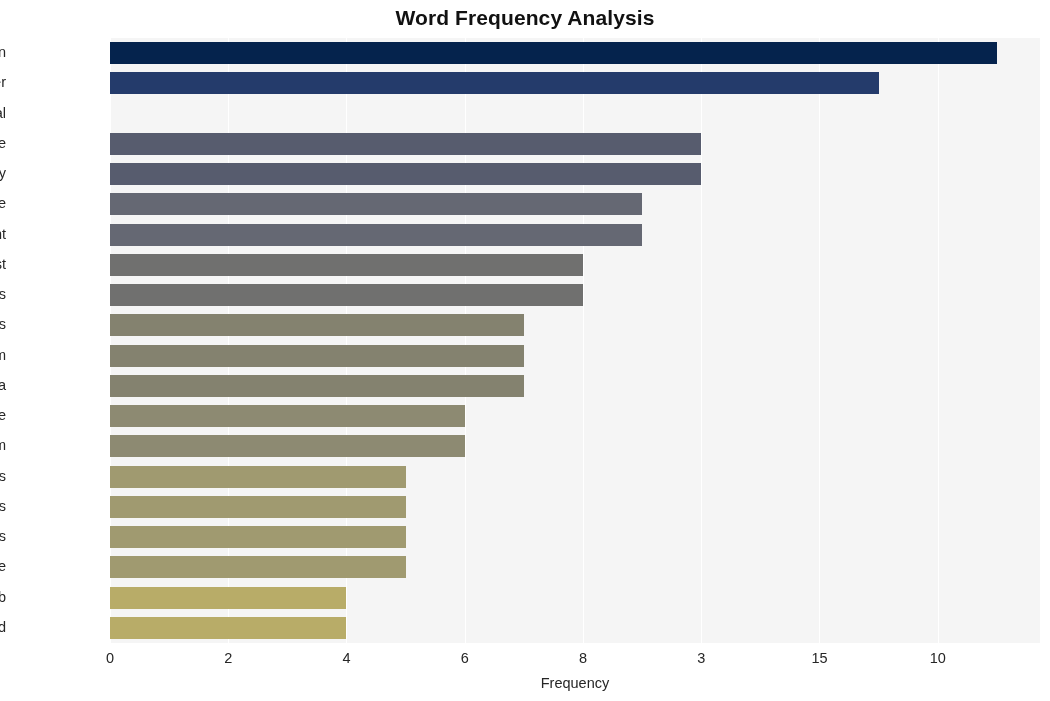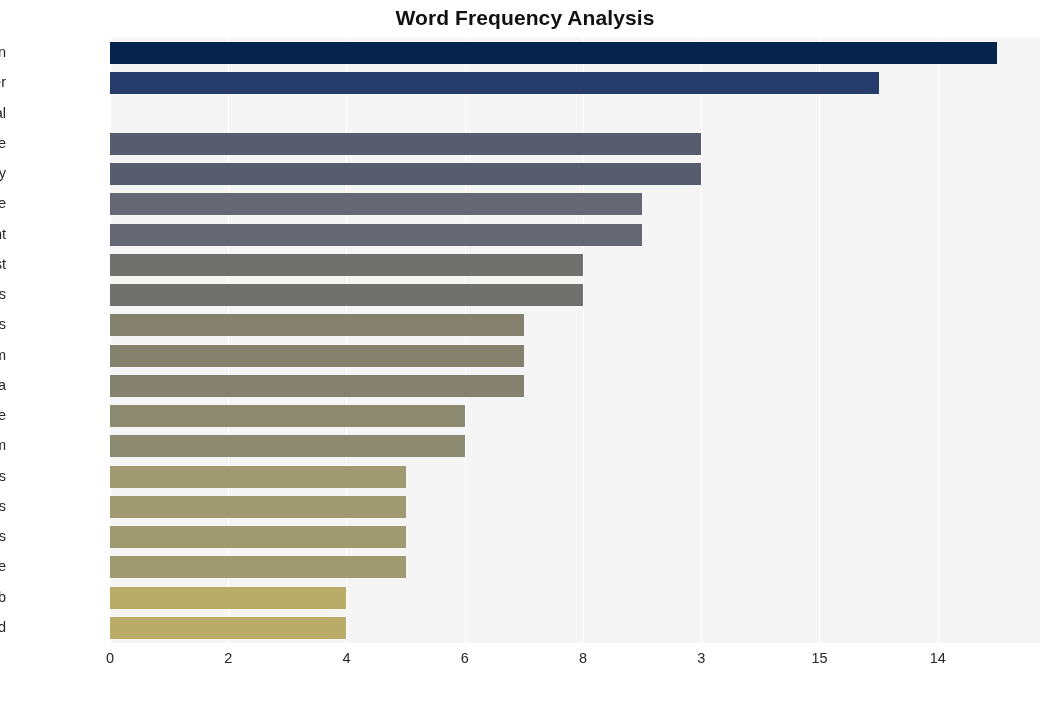--- a/index.html
+++ b/index.html
@@ -205,17 +205,18 @@
       <div class="ytick" style="top: 619.875px;">build</div>
     </div>
   <div id="xtick-labels">
       <div class="xtick" style="left: 110px;">0</div>
       <div class="xtick" style="left: 228.245px;">2</div>
       <div class="xtick" style="left: 346.491px;">4</div>
       <div class="xtick" style="left: 464.736px;">6</div>
       <div class="xtick" style="left: 582.982px;">8</div>
       <div class="xtick" style="left: 701.227px;">3</div>
       <div class="xtick" style="left: 819.472px;">15</div>
-      <div class="xtick" style="left: 937.718px;">14</div>
+      <div class="xtick" style="left: 937.718px;">10</div>
     </div>
 
+  <div id="xaxis-label">Frequency</div>
 
 </div>
 
 </body></html>

